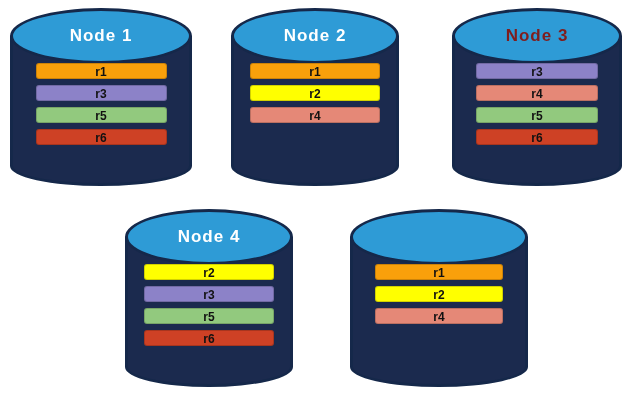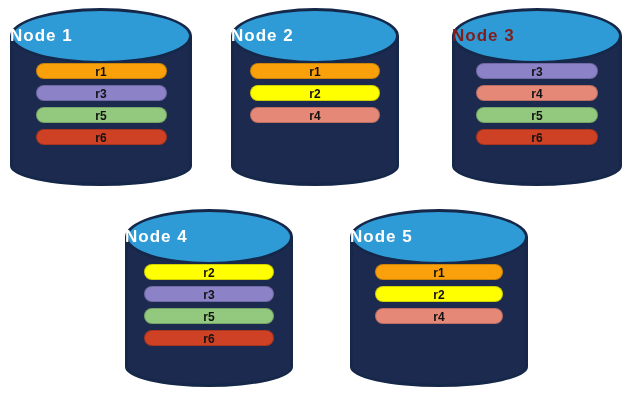--- a/index.html
+++ b/index.html
@@ -59,20 +59,21 @@
     border-radius: 50%;
     background: #1b2a4e;
     border: 3px solid #15284a;
     z-index: 0;
   }
 
   .node-title {
     position: absolute;
     left: 0;
     width: 100%;
+    text-align: center;
     color: #ffffff;
     font-weight: bold;
     font-size: 17px;
     letter-spacing: 1px;
     z-index: 5;
     white-space: nowrap;
     pointer-events: none;
   }
 
   .replica-stack {
@@ -80,21 +81,21 @@
     z-index: 4;
     left: 0;
     width: 100%;
   }
 
   .replica {
     position: relative;
     height: 16px;
     line-height: 16px;
     margin: 0 auto 6px auto;
-    border-radius: 8px;
+    border-radius: 3px;
     text-align: center;
     font-size: 12px;
     font-weight: bold;
     color: #111111;
     box-sizing: border-box;
     border: 1px solid rgba(0,0,0,0.18);
   }
   .replica:last-child { margin-bottom: 0; }
 </style>
 </head>
@@ -145,20 +146,19 @@
         <div class="replica" style="background: rgb(255, 255, 0); width: 130px; color: rgb(17, 17, 17);">r2</div>
         <div class="replica" style="background: rgb(140, 130, 200); width: 130px; color: rgb(17, 17, 17);">r3</div>
         <div class="replica" style="background: rgb(146, 201, 126); width: 130px; color: rgb(17, 17, 17);">r5</div>
         <div class="replica" style="background: rgb(206, 65, 37); width: 130px; color: rgb(17, 17, 17);">r6</div>
       </div>
     </div>
     <div class="node" style="left: 350px; top: 209px; width: 178px; height: 178px;">
       <div class="cyl-bottom" style="top: 138px; height: 40px; background: rgb(27, 42, 78); border-color: rgb(21, 40, 74);"></div>
       <div class="cyl-body" style="top: 28px; height: 130px; background: rgb(27, 42, 78); border-left-color: rgb(21, 40, 74); border-right-color: rgb(21, 40, 74);"></div>
       <div class="cyl-top" style="height: 56px; background: rgb(46, 155, 214); border-color: rgb(21, 40, 74);"></div>
-      <div class="node-title" style="top: 18px; color: rgb(255, 255, 255);">Node  5</div>
       <div class="replica-stack" style="top: 55px;">
         <div class="replica" style="background: rgb(249, 160, 11); width: 128px; color: rgb(17, 17, 17);">r1</div>
         <div class="replica" style="background: rgb(255, 255, 0); width: 128px; color: rgb(17, 17, 17);">r2</div>
         <div class="replica" style="background: rgb(229, 136, 119); width: 128px; color: rgb(17, 17, 17);">r4</div>
       </div>
     </div>
   </div>
 
 </body></html>

